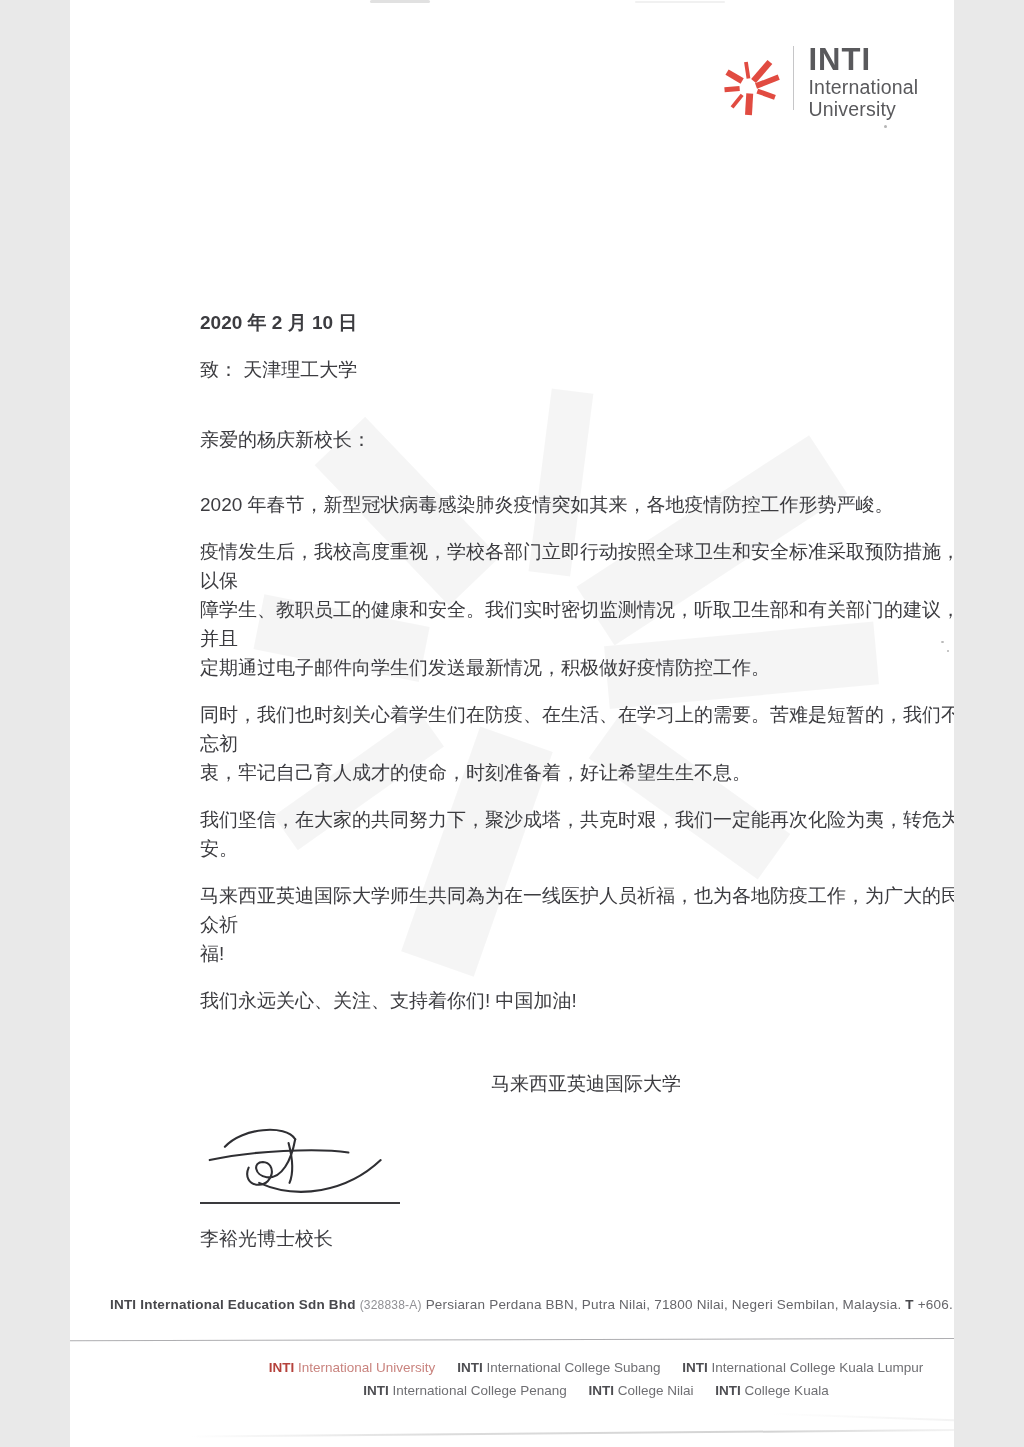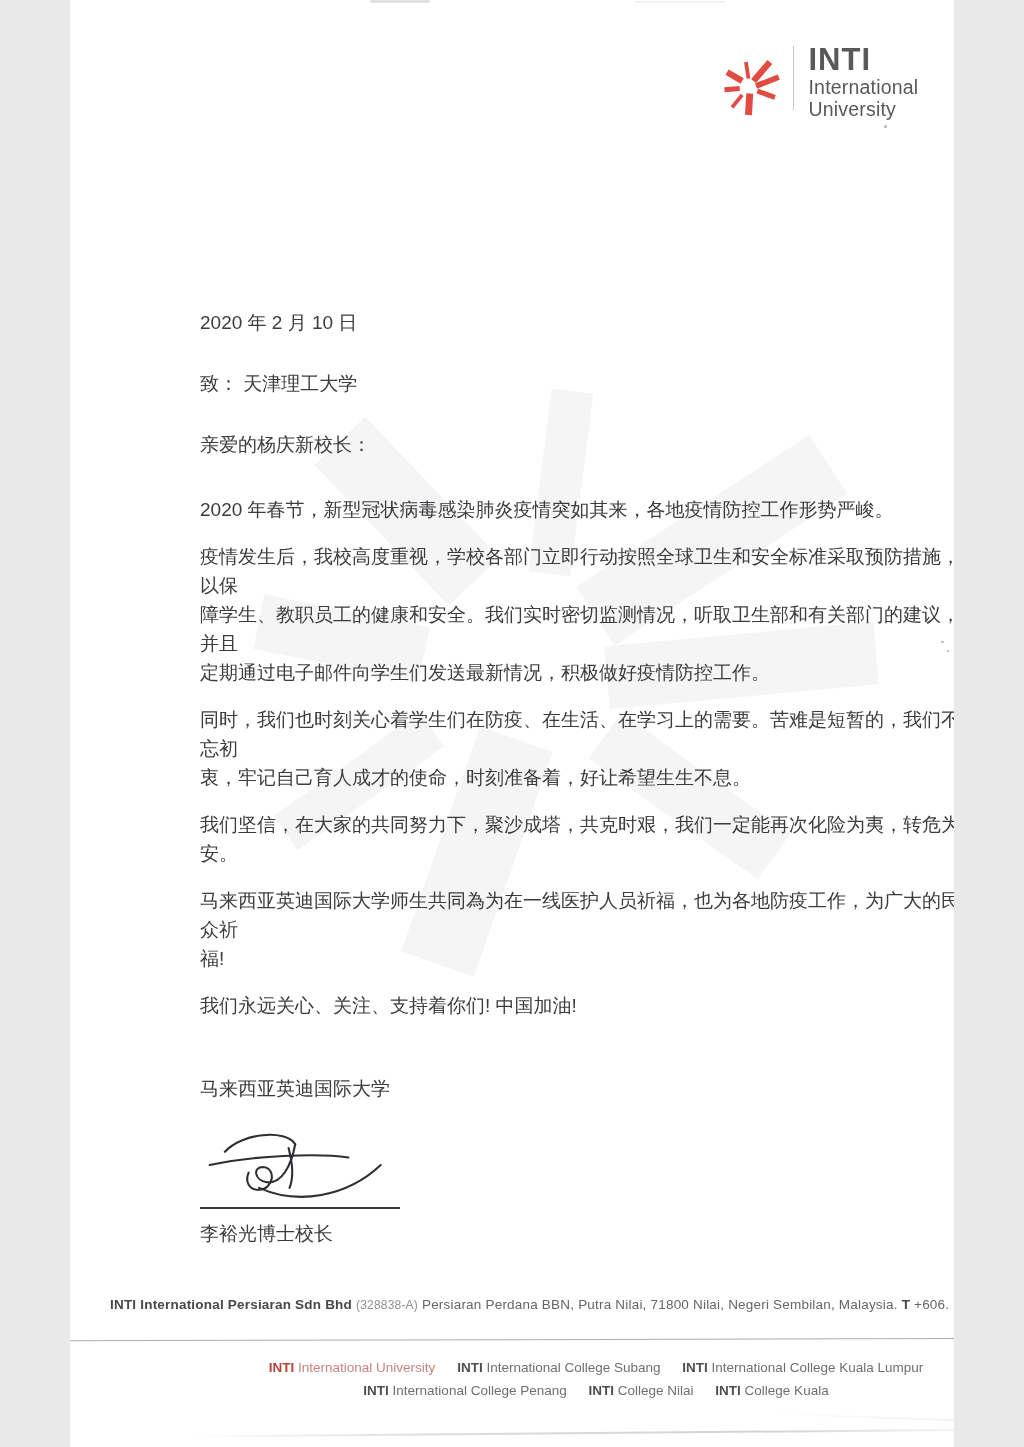--- a/index.html
+++ b/index.html
@@ -46,30 +46,30 @@
   .logo-sep { width: 2px; height: 64px; background: #c6c6c8; margin: 6px 14px 0 8px; }
   .logo-text { padding-top: 4px; }
   .logo-name { font-size: 31px; font-weight: bold; color: #59595c; letter-spacing: 1px; line-height: 32px; }
   .logo-sub { font-size: 19.5px; color: #59595c; line-height: 22px; letter-spacing: .2px; }
 
   
   .letter {
     position: absolute; left: 130px; top: 308px; width: 772px;
     font-size: 19px; line-height: 29px; color: #3c3c40;
   }
-  .letter .date { margin-bottom: 32px; }
-  .letter .recipient { margin-bottom: 32px; }
+  .letter .date { margin-bottom: 18px; font-weight: bold; }
+  .letter .recipient { margin-bottom: 41px; }
   .letter .salutation { margin-bottom: 36px; }
   .letter p { margin-bottom: 18px; white-space: pre-line; }
-  .letter .closing-org { margin-top: 54px; }
+  .letter .closing-org { margin-top: 54px; text-align: center; }
 
   .signature-wrap { margin-top: 26px; }
   .signature-svg { display: block; width: 206px; height: 76px; margin-left: -4px; }
   .signature-line { width: 200px; border-bottom: 2px solid #3a3a3e; margin-top: 2px; }
-  .signer-name { margin-top: 10px; font-size: 19px; }
+  .signer-name { margin-top: 20px; font-size: 19px; }
 
   
   .footer-company-line {
     position: absolute; left: 40px; top: 1297px; width: 960px;
     font-size: 13.5px; color: #66666a; letter-spacing: .2px; white-space: nowrap;
   }
   .footer-company-line b { color: #48484c; font-weight: bold; }
   .reg-no { font-size: 12px; color: #909094; }
   .footer-rule {
     position: absolute; left: 0; top: 1339px; width: 1024px; height: 1px;
@@ -155,21 +155,21 @@
           <path d="M89,20 C93,35 95,50 90,62"></path>
           <path d="M58,62 C98,80 150,72 186,38"></path>
         </g>
       </svg>
       <div class="signature-line"></div>
       <div class="signer-name">李裕光博士校长</div>
     </div>
   </div>
 
   <div class="footer-company-line">
-    <b>INTI International Persiaran Sdn Bhd</b>
+    <b>INTI International Education Sdn Bhd</b>
     <span class="reg-no">(328838-A)</span>
     <span>Persiaran Perdana BBN, Putra Nilai, 71800 Nilai, Negeri Sembilan, Malaysia.</span>
     <b>T</b>
     <span>+606. 798 1997</span>&nbsp;
     <b>F</b>
     <span>+606. 799 7531</span>
   </div>
 
   <div class="footer-rule"></div>
 

